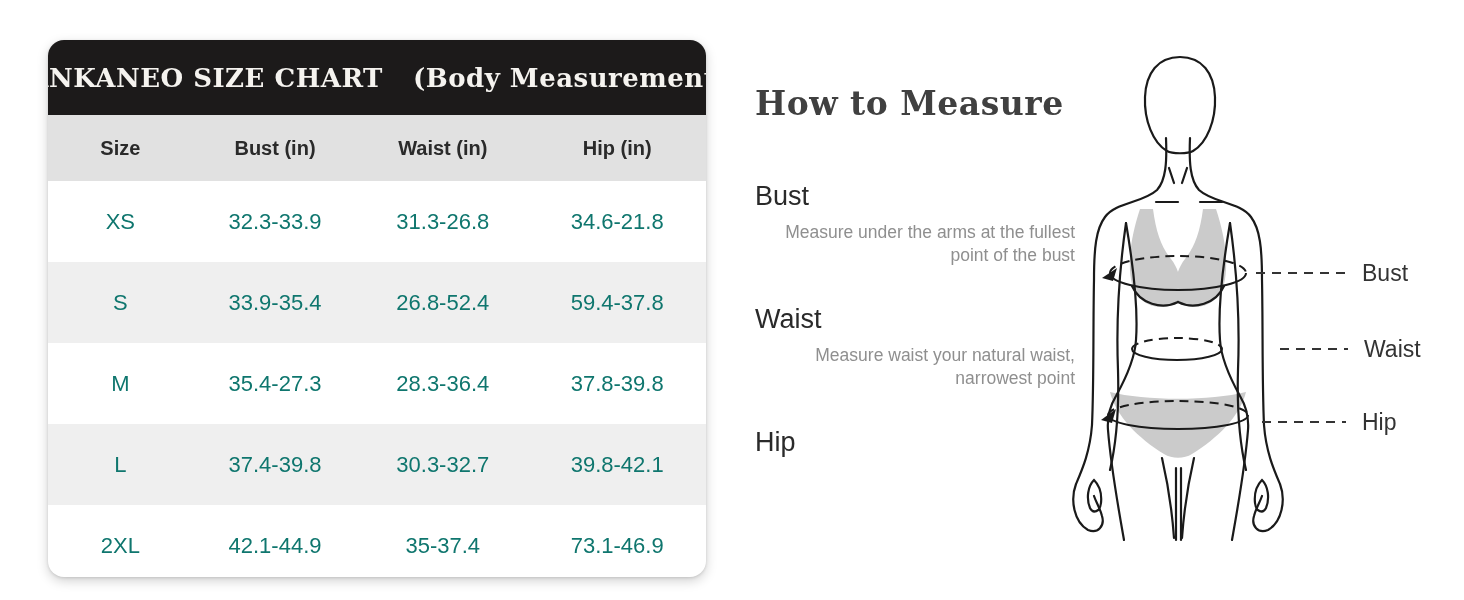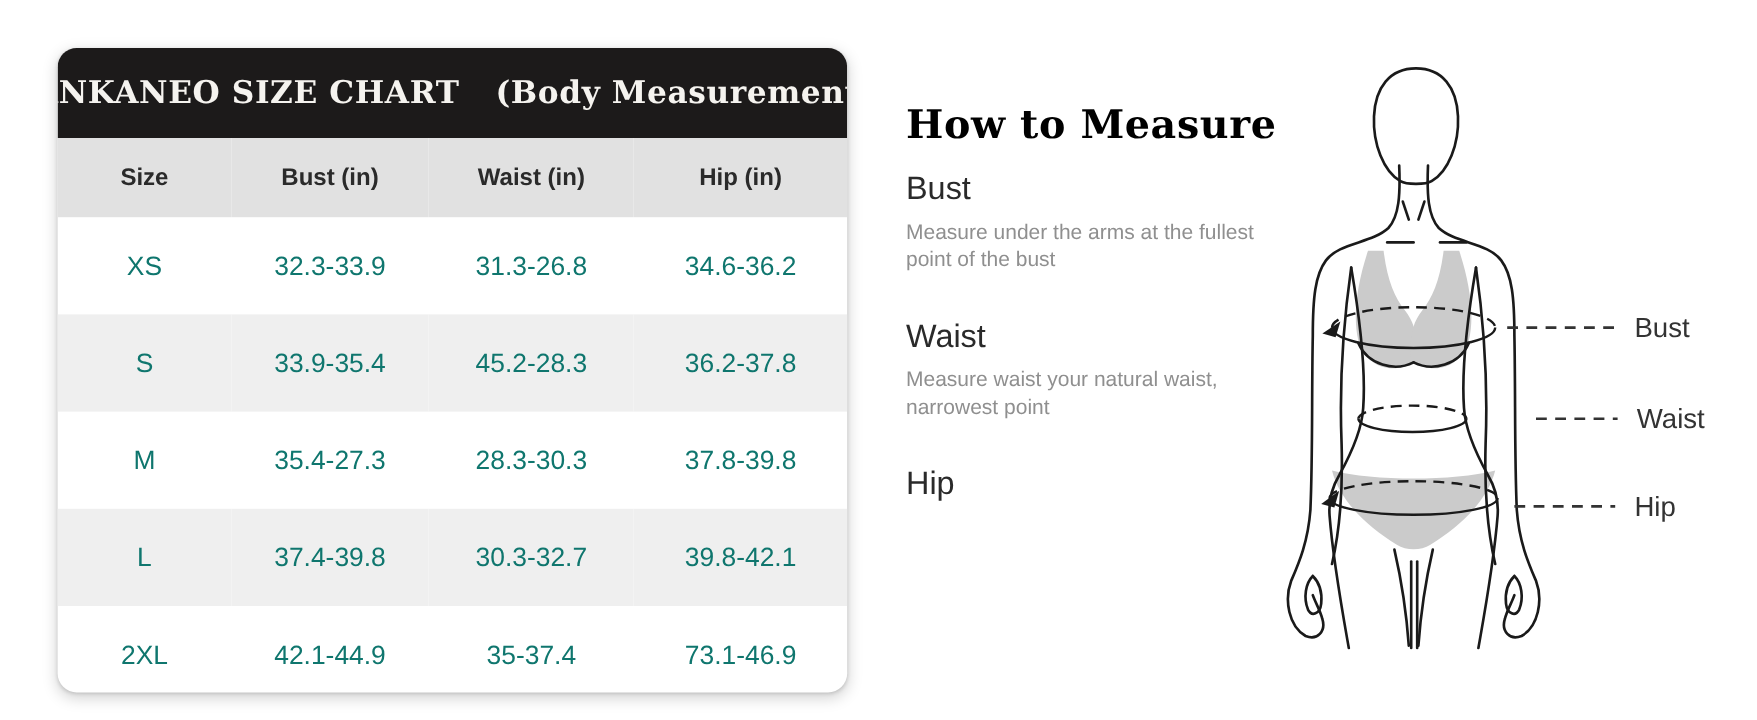--- a/index.html
+++ b/index.html
@@ -62,35 +62,36 @@
   .howto {
     position: absolute;
     left: 755px; top: 84px;
     width: 330px;
   }
   .howto-title {
     font-family: "DejaVu Serif", serif;
     font-weight: bold;
     font-size: 33px;
     letter-spacing: 0.5px;
-    color: #000000;
-    margin-bottom: 19px;
+    color: #404040;
+    margin-bottom: 58px;
   }
   .measure-heading {
     font-size: 27px;
     font-weight: 400;
     color: #2a2a2a;
     margin-bottom: 9px;
   }
   .measure-desc {
     font-size: 17.5px;
     line-height: 1.32;
     color: #8f8f8f;
     margin-bottom: 37px;
     max-width: 320px;
+    text-align: right;
   }
 
   
   .figure-wrap {
     position: absolute;
     left: 1050px; top: 40px;
     width: 400px; height: 520px;
   }
   .figure-wrap svg { display: block; width: 100%; height: 100%; }
   .fig-label {
@@ -114,32 +115,32 @@
           <th>Bust (in)</th>
           <th>Waist (in)</th>
           <th>Hip (in)</th>
         </tr>
     </thead>
     <tbody>
         <tr>
           <td>XS</td>
           <td>32.3-33.9</td>
           <td>31.3-26.8</td>
-          <td>34.6-36.2</td>
+          <td>34.6-21.8</td>
         </tr>
         <tr>
           <td>S</td>
           <td>33.9-35.4</td>
-          <td>45.2-28.3</td>
-          <td>36.2-37.8</td>
+          <td>26.8-52.4</td>
+          <td>59.4-37.8</td>
         </tr>
         <tr>
           <td>M</td>
           <td>35.4-27.3</td>
-          <td>28.3-30.3</td>
+          <td>28.3-36.4</td>
           <td>37.8-39.8</td>
         </tr>
         <tr>
           <td>L</td>
           <td>37.4-39.8</td>
           <td>30.3-32.7</td>
           <td>39.8-42.1</td>
         </tr>
         <tr>
           <td>2XL</td>

